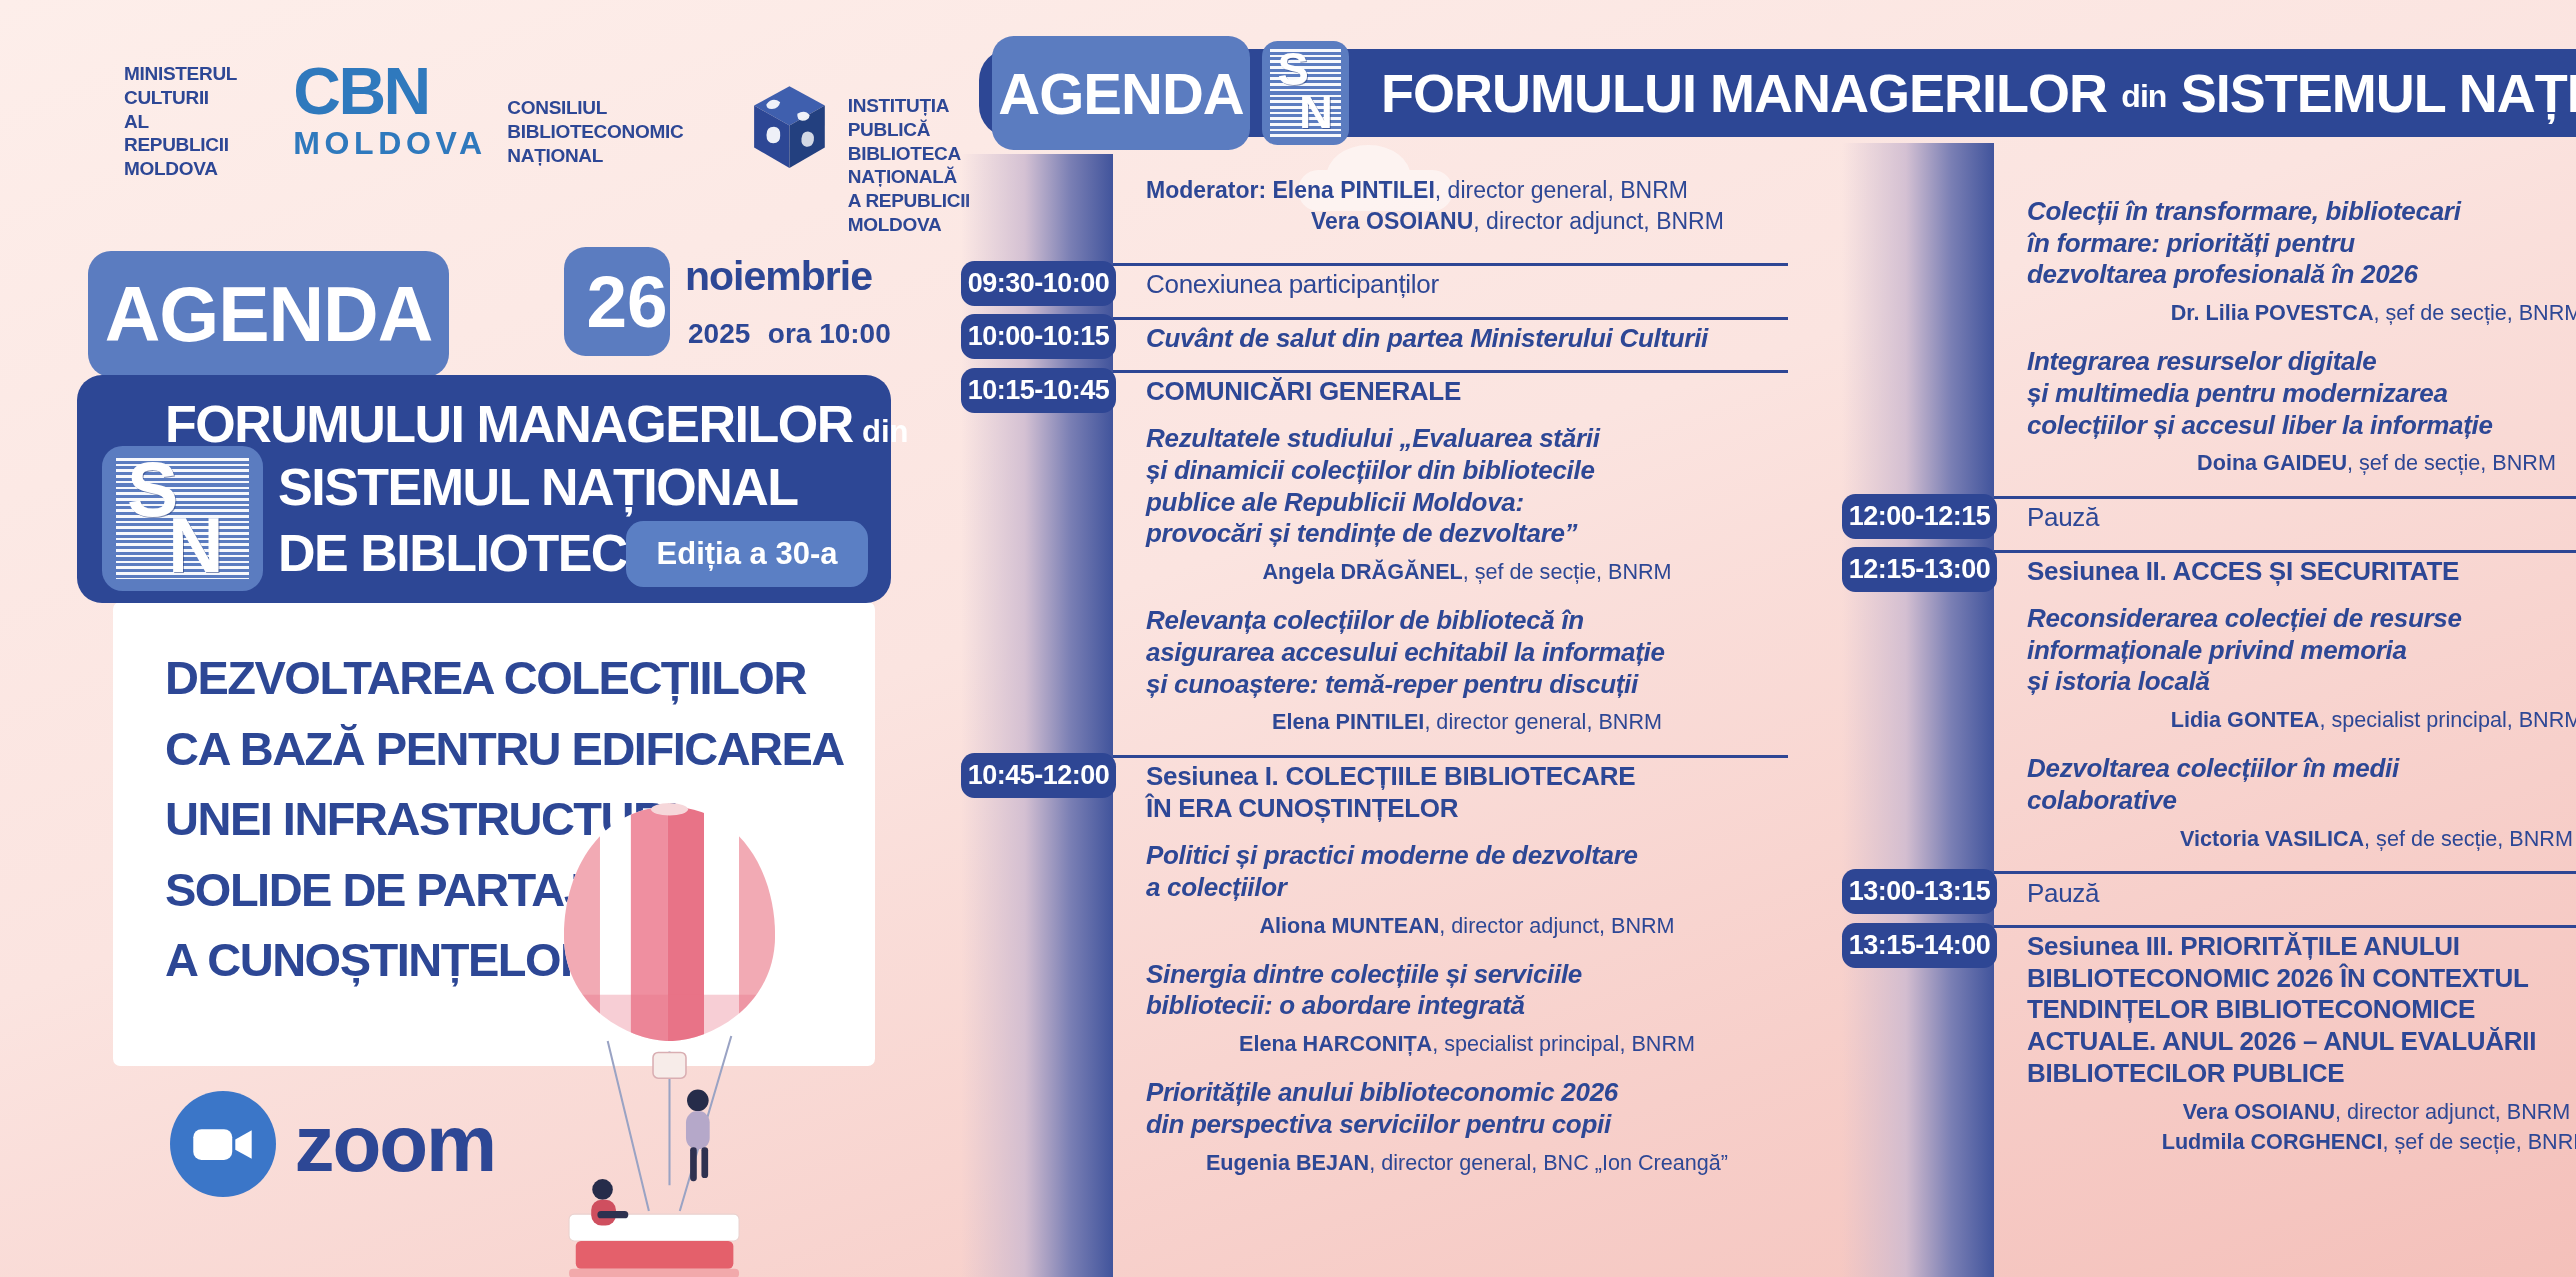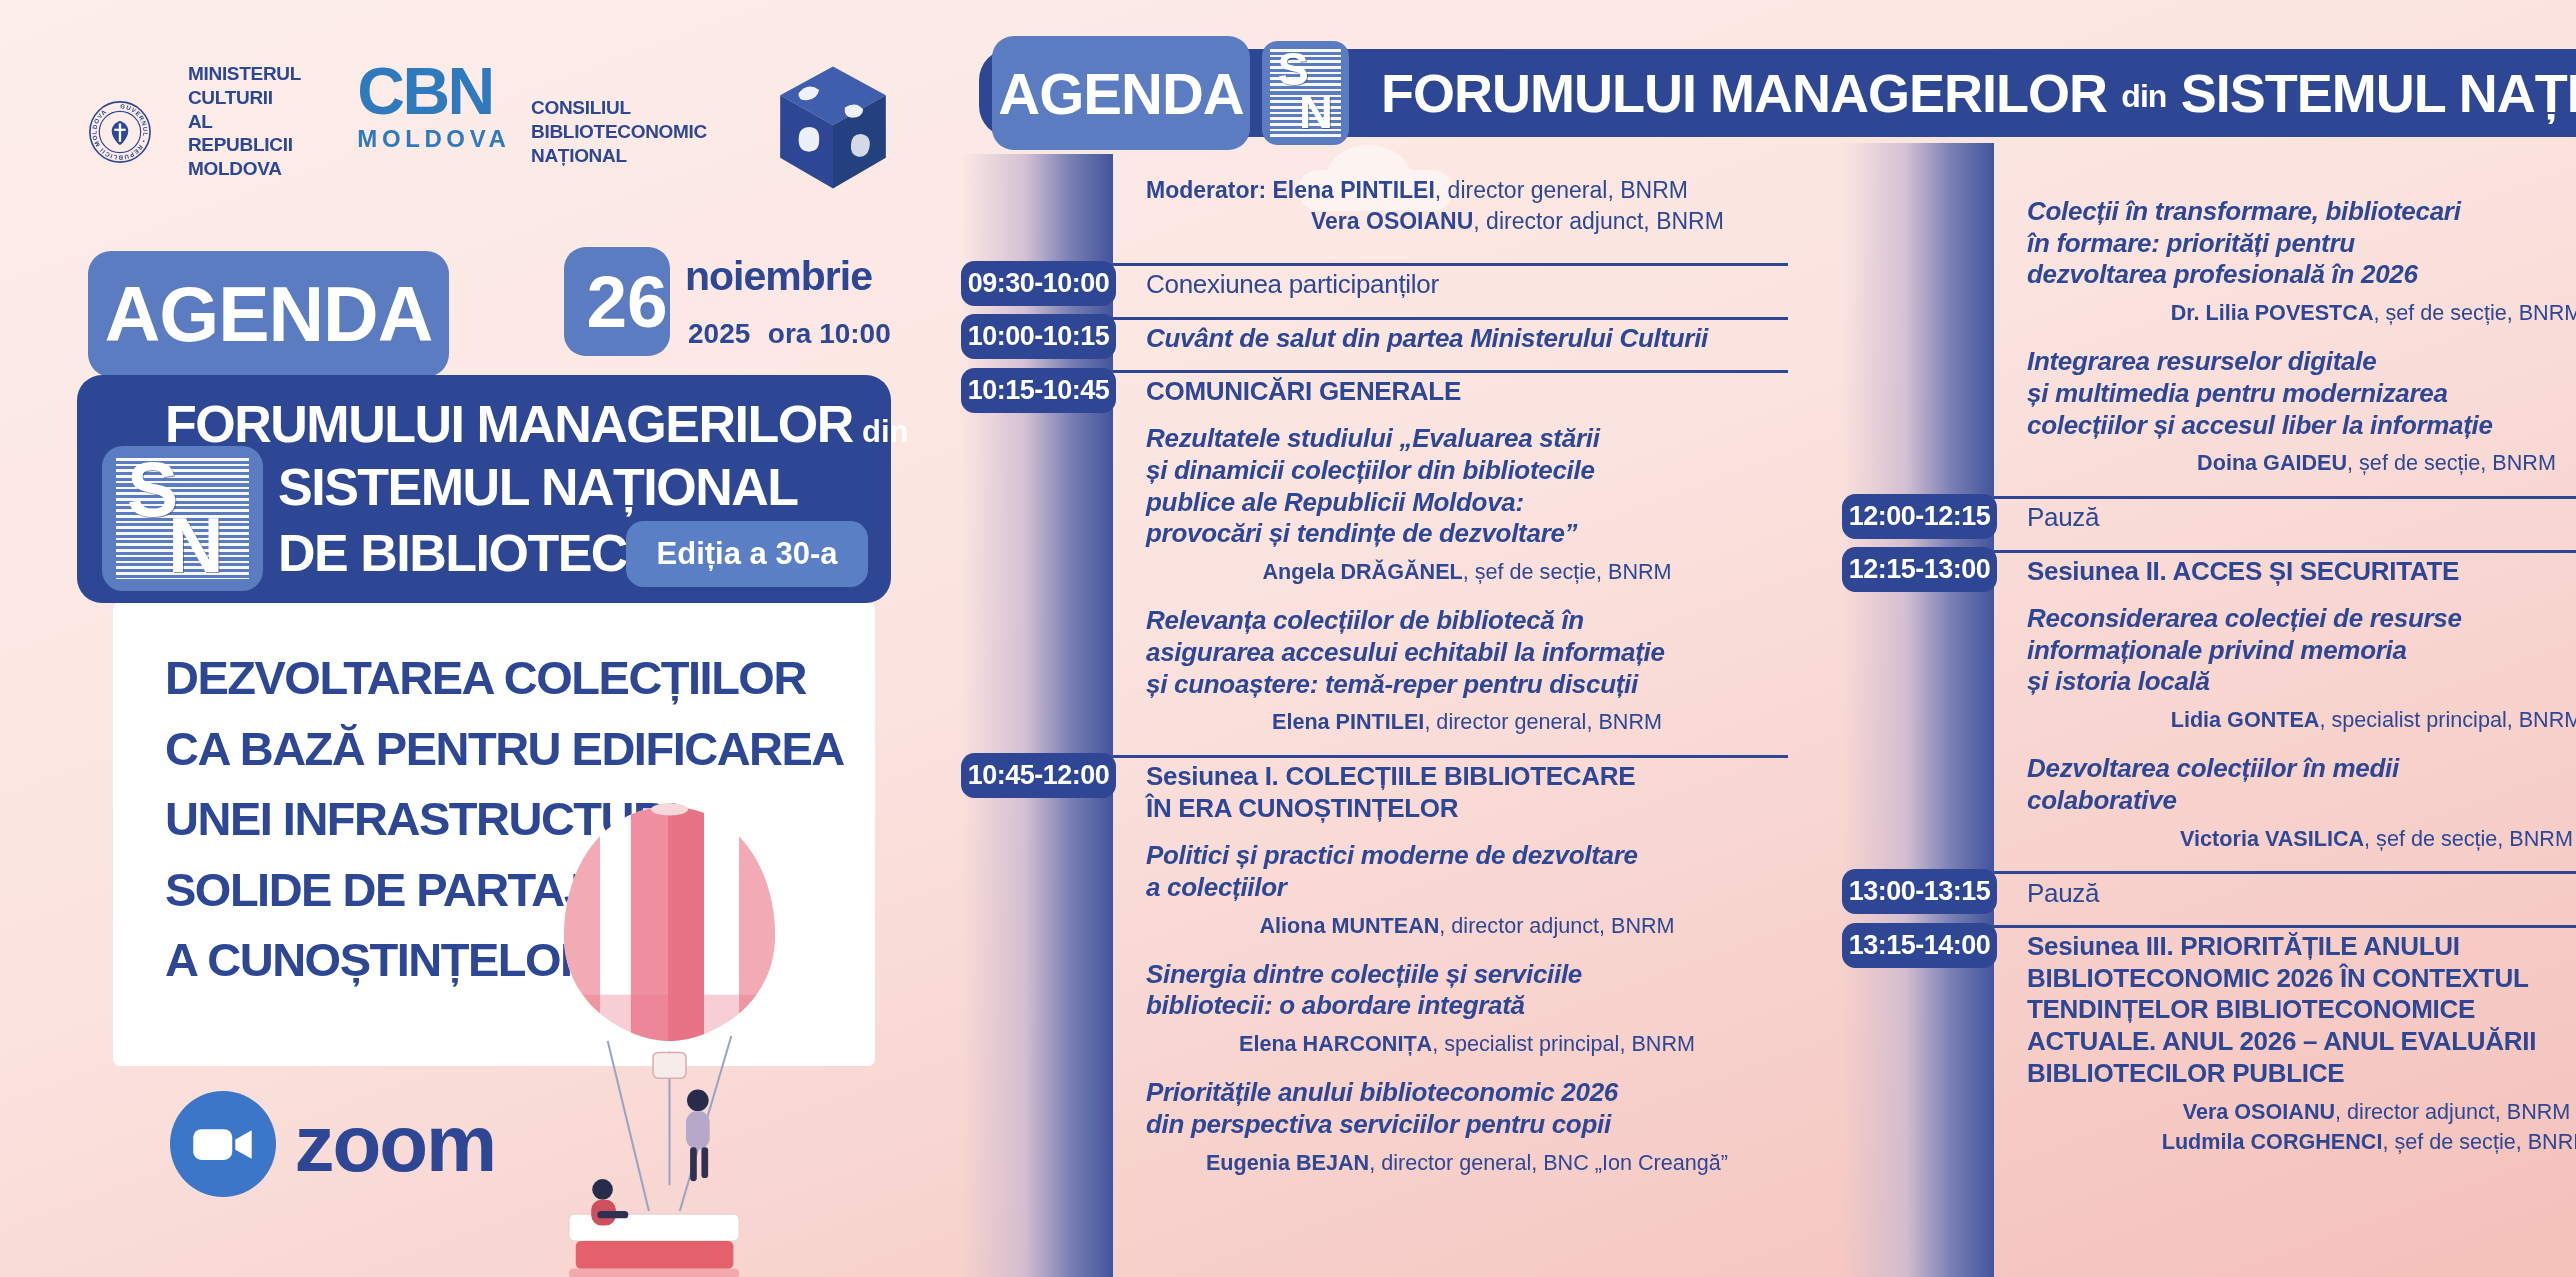--- a/index.html
+++ b/index.html
@@ -14,21 +14,21 @@
 
   
   .cloud { position:absolute; background:#fff; opacity:.65; border-radius:155px; }
   .cloud:before { content:""; position:absolute; background:#fff; border-radius:50%;
     width:55%; height:160%; left:18%; top:-60%; }
 
   
   .logos { position:absolute; left:88px; top:62px; width:804px; display:flex; align-items:flex-start; gap:36px; }
   .logo-text { font-weight:700; font-size:19px; line-height:1.25; letter-spacing:-0.3px; color:#2d4795; }
   .cbn-abbr { font-weight:700; font-size:66px; line-height:.9; letter-spacing:-2.6px; color:#2f79bd; }
-  .cbn-country { font-weight:700; font-size:24px; letter-spacing:4.6px; color:#2f79bd; margin-top:4.1px; }
+  .cbn-country { font-weight:700; font-size:32px; letter-spacing:4.6px; color:#2f79bd; margin-top:4.1px; }
 
   .agenda-chip-left { position:absolute; left:88px; top:251px; width:361px; height:126px;
     background:#5b7cc0; border-radius:23px; display:flex; align-items:center; justify-content:center;
     color:#fff; font-weight:700; font-size:77px; letter-spacing:-1px; z-index:2; }
   .date-day { position:absolute; left:564px; top:247px; width:106px; height:109px; background:#5b7cc0;
     border-radius:21.6px; display:flex; align-items:center; justify-content:center; color:#fff; font-weight:700; font-size:73px; z-index:2;padding-left:20px; }
   .date-month { position:absolute; left:685px; top:253px; font-weight:700; font-size:41px; letter-spacing:-1px; z-index:2; }
   .date-sub { position:absolute; left:688px; top:318px; font-weight:700; font-size:28px; z-index:2; display:flex; gap:17.5px; }
 
   .forum-box { position:absolute; left:77px; top:375px; width:814px; height:228px; background:#2d4795;
@@ -139,20 +139,25 @@
   <div style="display:flex;gap:18.5px;margin-left:31px;">
     <svg width="118" height="129" viewBox="0 0 230 250">
       <polygon points="115,8 218,64 115,122 12,64" fill="#3f5fae"></polygon>
       <polygon points="12,64 115,122 115,246 12,186" fill="#2d4795"></polygon>
       <polygon points="218,64 115,122 115,246 218,186" fill="#23407f"></polygon>
       <path d="M48 60 q18 -22 40 -6 q-4 18 -24 20 q-18 0 -16 -14z" fill="#fff" opacity=".92"></path>
       <path d="M138 88 q22 -14 36 4 q-2 16 -22 16 q-16 -2 -14 -20z" fill="#fff" opacity=".92"></path>
       <path d="M48 150 q0 -24 22 -24 q20 2 18 26 q0 22 -20 22 q-20 0 -20 -24z" fill="#fff" opacity=".92"></path>
       <path d="M150 160 q2 -22 22 -20 q18 4 14 26 q-4 20 -22 18 q-16 -4 -14 -24z" fill="#fff" opacity=".8"></path>
     </svg>
+    <div class="logo-text" style="margin-top:32px;">
+      <div>INSTITUȚIA PUBLICĂ</div>
+      <div>BIBLIOTECA NAȚIONALĂ</div>
+      <div>A REPUBLICII MOLDOVA</div>
+    </div>
   </div>
 </div>
 
 <div class="agenda-chip-left">AGENDA</div>
 <div class="date-day">26</div>
 <div class="date-month">noiembrie</div>
 <div class="date-sub">
   <span>2025</span>
   <span>ora 10:00</span>
 </div>

